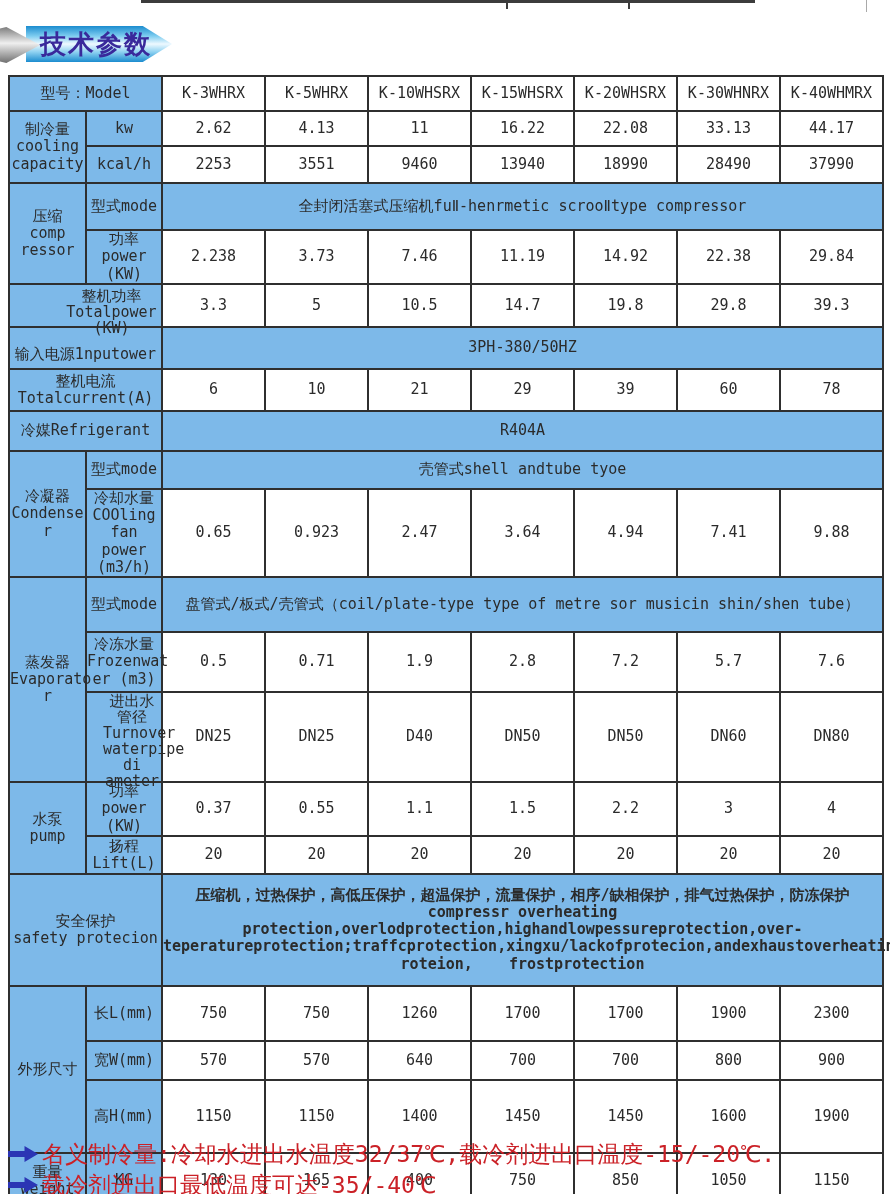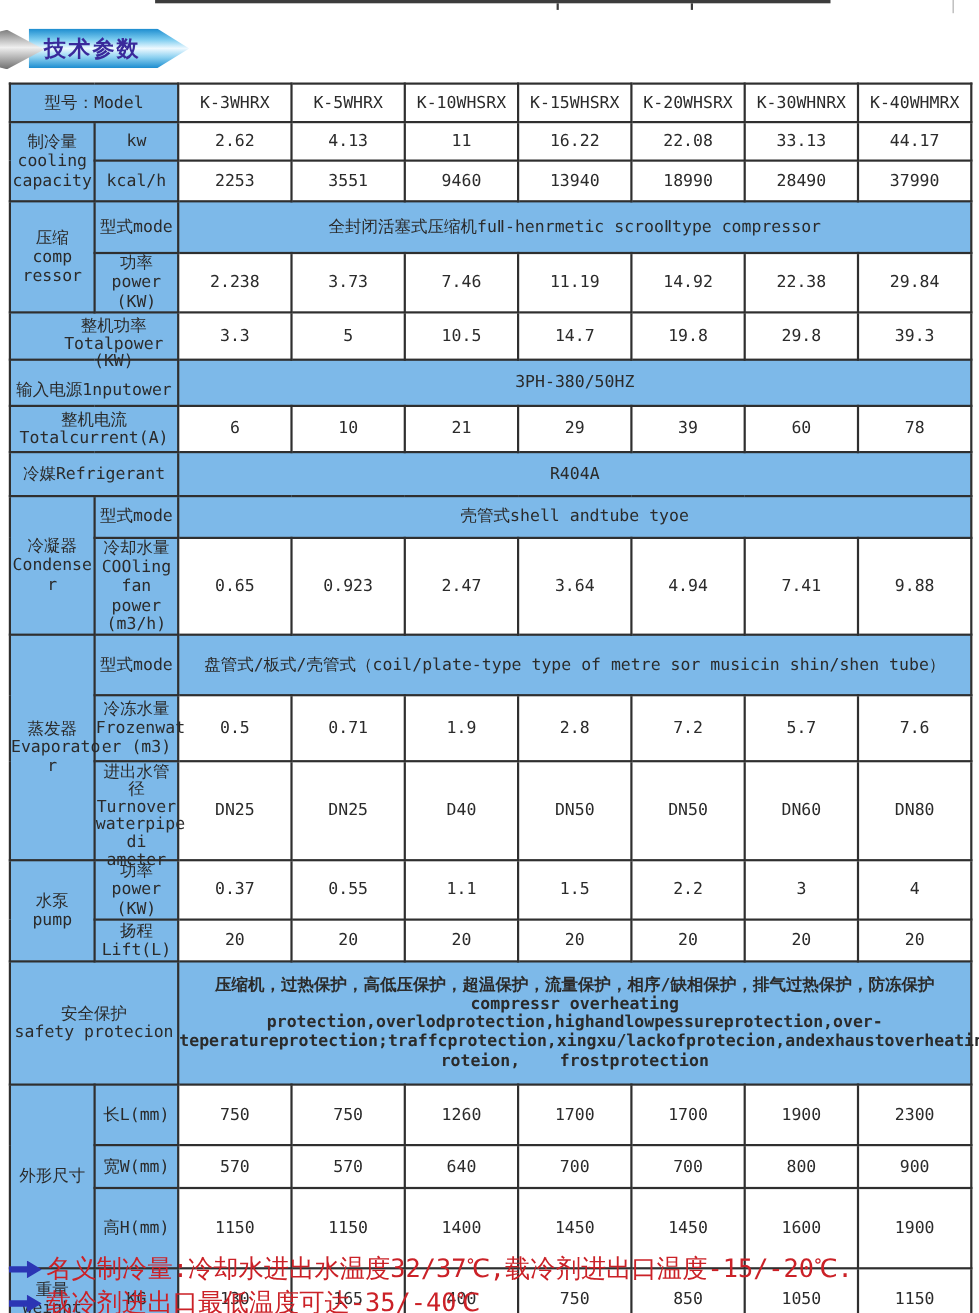--- a/index.html
+++ b/index.html
@@ -13,29 +13,29 @@
 
   
   .banner{position:absolute;top:24px;left:0;height:40px;width:210px;}
   .pencil{position:absolute;top:3px;left:-8px;width:48px;height:36px;
           background:linear-gradient(180deg,#7d7d7d 0%,#efefef 45%,#6f6f6f 100%);
           clip-path:polygon(0 10%,30% 0,100% 50%,30% 100%,0 90%);}
   .ribbon{position:absolute;top:2px;left:26px;width:146px;height:36px;
           clip-path:polygon(0 0,80% 0,100% 50%,80% 100%,0 100%);
           background:linear-gradient(180deg,#1b8ccf 0%,#7ecdf0 28%,#eef9ff 50%,#8fd2f1 72%,#1b8ccf 100%);
           display:flex;align-items:center;}
-  .ribbon-title{font-size:20px;font-weight:bold;color:#39299b;letter-spacing:2px;padding-left:14px;}
+  .ribbon-title{font-size:26px;font-weight:bold;color:#39299b;letter-spacing:2px;padding-left:14px;}
 
   
   table.spec{position:absolute;top:75px;left:8px;width:874px;border-collapse:collapse;table-layout:fixed;}
   table.spec td{border:2px solid #2f2f2f;text-align:center;vertical-align:middle;
                 padding:0;color:#2b2b2b;font-size:15px;line-height:1.15;overflow:visible;}
   td.b{background:#7db9e9;color:#1c2f44;}
   td.v{background:#ffffff;}
-  .pre{white-space:pre-line;}
+  .pre{white-space:pre-line;margin-left:16px;}
   .prewrap{white-space:pre-wrap;font-weight:bold;}
   .fs13{font-size:13px;}
   .fs12{font-size:12px;}
   .spill{line-height:16px;margin-bottom:-14px;padding-left:36px;}   
   .spill2{line-height:16px;margin-bottom:-8px;}   
   .padtop{padding-top:14px !important;}
   .safety-text{font-size:14px;line-height:21px;text-align:center;}
 
   
   .notes{position:absolute;left:8px;top:1141px;width:874px;}

